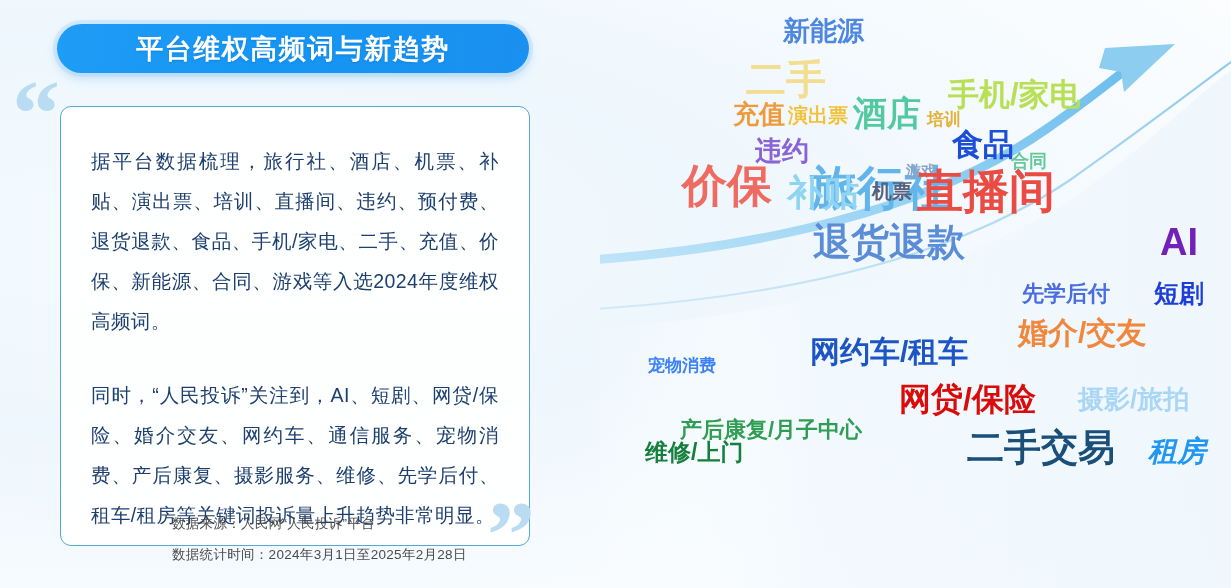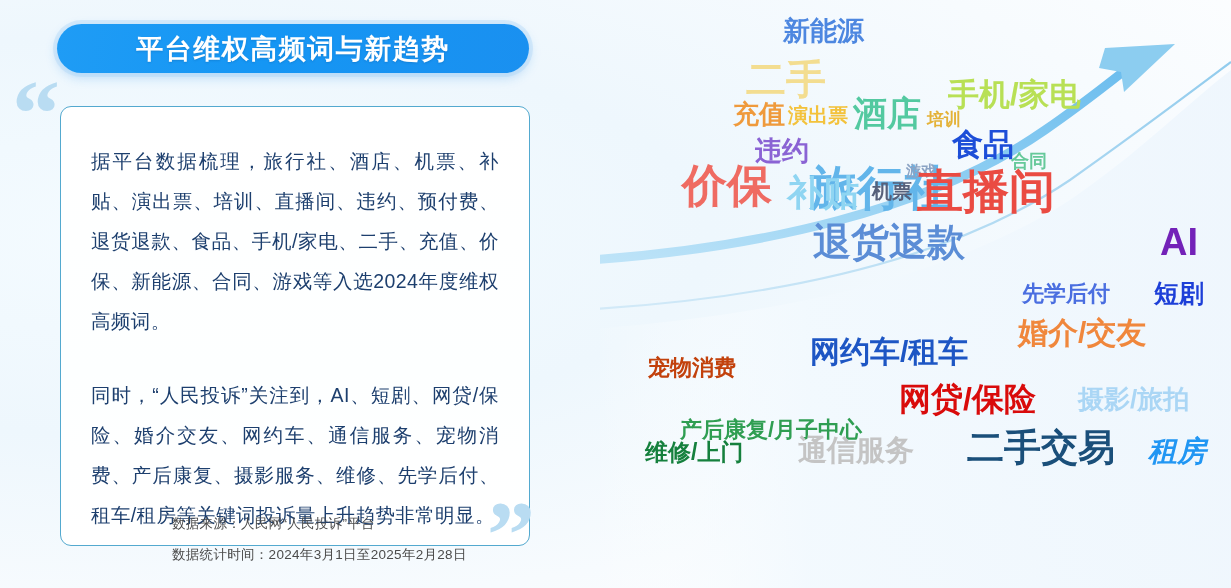--- a/index.html
+++ b/index.html
@@ -124,25 +124,24 @@
     <div class="w" style="left: 306px; top: 163px; font-size: 15px; color: rgb(139, 163, 196); font-weight: bold;">游戏</div>
     <div class="w" style="left: 82px; top: 163px; font-size: 45px; color: rgb(239, 107, 98); font-weight: bold;">价保</div>
     <div class="w" style="left: 187px; top: 175px; font-size: 36px; color: rgb(143, 213, 242); font-weight: bold;">补贴</div>
     <div class="w" style="left: 272px; top: 181px; font-size: 20px; color: rgb(86, 96, 122); font-weight: bold;">机票</div>
     <div class="w" style="left: 317px; top: 168px; font-size: 46px; color: rgb(234, 75, 66); font-weight: bold;">直播间</div>
     <div class="w" style="left: 213px; top: 223px; font-size: 38px; color: rgb(91, 141, 214); font-weight: bold;">退货退款</div>
     <div class="w" style="left: 560px; top: 223px; font-size: 38px; color: rgb(115, 34, 184); font-weight: bold;">AI</div>
     <div class="w" style="left: 422px; top: 283px; font-size: 22px; color: rgb(74, 110, 224); font-weight: bold;">先学后付</div>
     <div class="w" style="left: 554px; top: 281px; font-size: 25px; color: rgb(29, 63, 216); font-weight: bold;">短剧</div>
     <div class="w" style="left: 418px; top: 318px; font-size: 30px; color: rgb(240, 135, 60); font-weight: bold;">婚介/交友</div>
-    <div class="w" style="left: 48px; top: 357px; font-size: 22px; color: #c2410c; font-weight: bold;">宠物消费</div>
+    <div class="w" style="left: 48px; top: 357px; font-size: 17px; color: #3b82f6; font-weight: bold;">宠物消费</div>
     <div class="w" style="left: 210px; top: 337px; font-size: 30px; color: rgb(29, 86, 196); font-weight: bold;">网约车/租车</div>
     <div class="w" style="left: 80px; top: 391px; font-size: 22px; color: rgb(47, 158, 82); font-weight: bold; margin-top: 28px;">产后康复/月子中心</div>
     <div class="w" style="left: 299px; top: 383px; font-size: 32px; color: rgb(217, 11, 11); font-weight: bold;">网贷/保险</div>
     <div class="w" style="left: 478px; top: 386px; font-size: 26px; color: rgb(170, 214, 245); font-weight: bold;">摄影/旅拍</div>
     <div class="w" style="left: 45px; top: 441px; font-size: 23px; color: #15803d; font-weight: bold;">维修/上门</div>
-    <div class="w" style="left: 198px; top: 436px; font-size: 29px; color: rgb(196, 196, 196); font-weight: bold;">通信服务</div>
     <div class="w" style="left: 367px; top: 429px; font-size: 37px; color: rgb(26, 79, 122); font-weight: bold;">二手交易</div>
     <div class="w" style="left: 548px; top: 437px; font-size: 29px; color: rgb(33, 150, 243); font-weight: bold; font-style: italic;">租房</div>
   </div>
 
 <div class="src" id="src-1">数据来源：人民网“人民投诉”平台</div>
 <div class="src" id="src-2">数据统计时间：2024年3月1日至2025年2月28日</div>
 
 </body></html>

